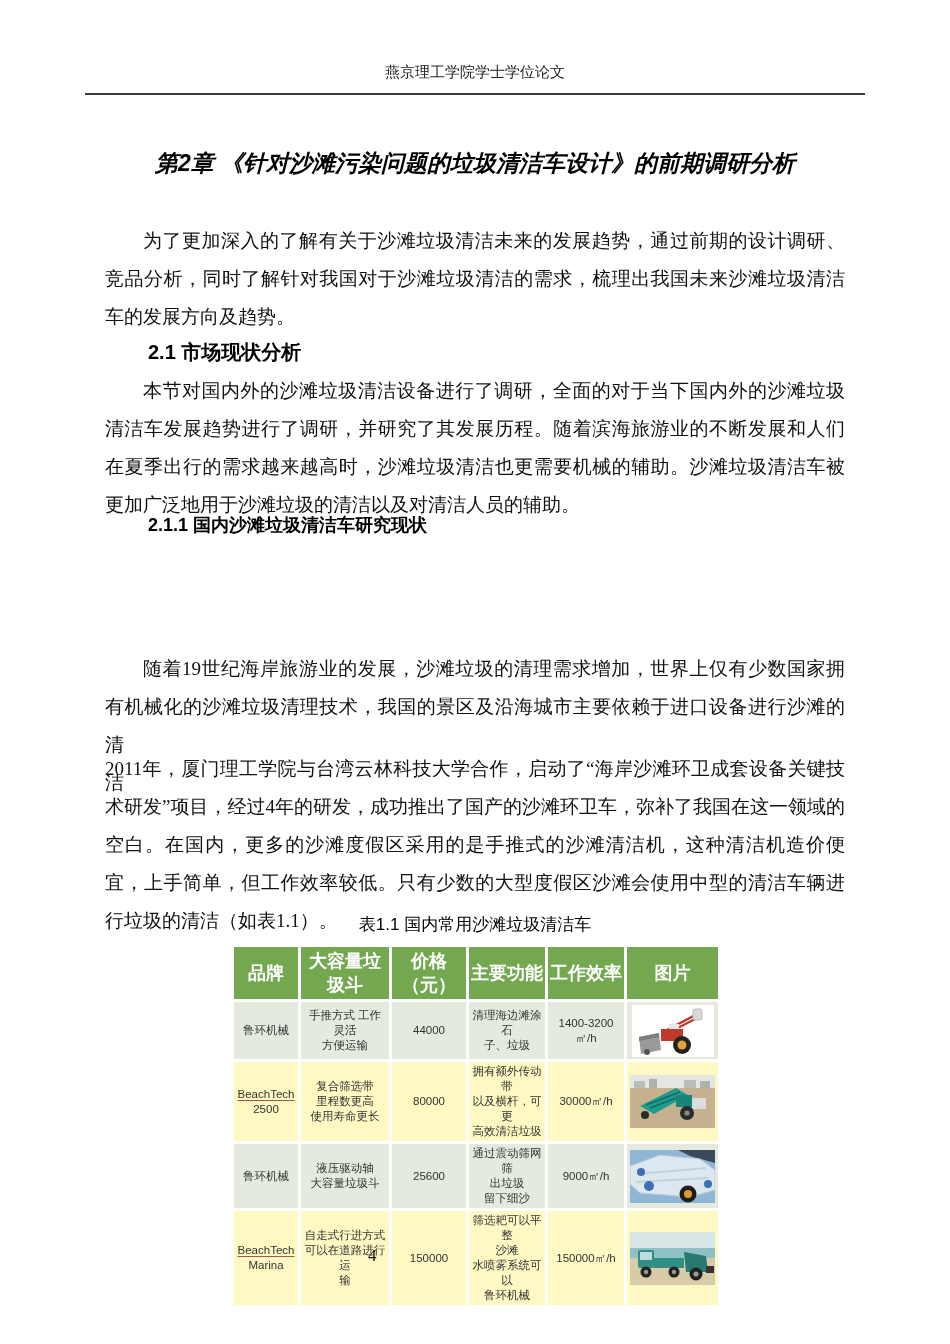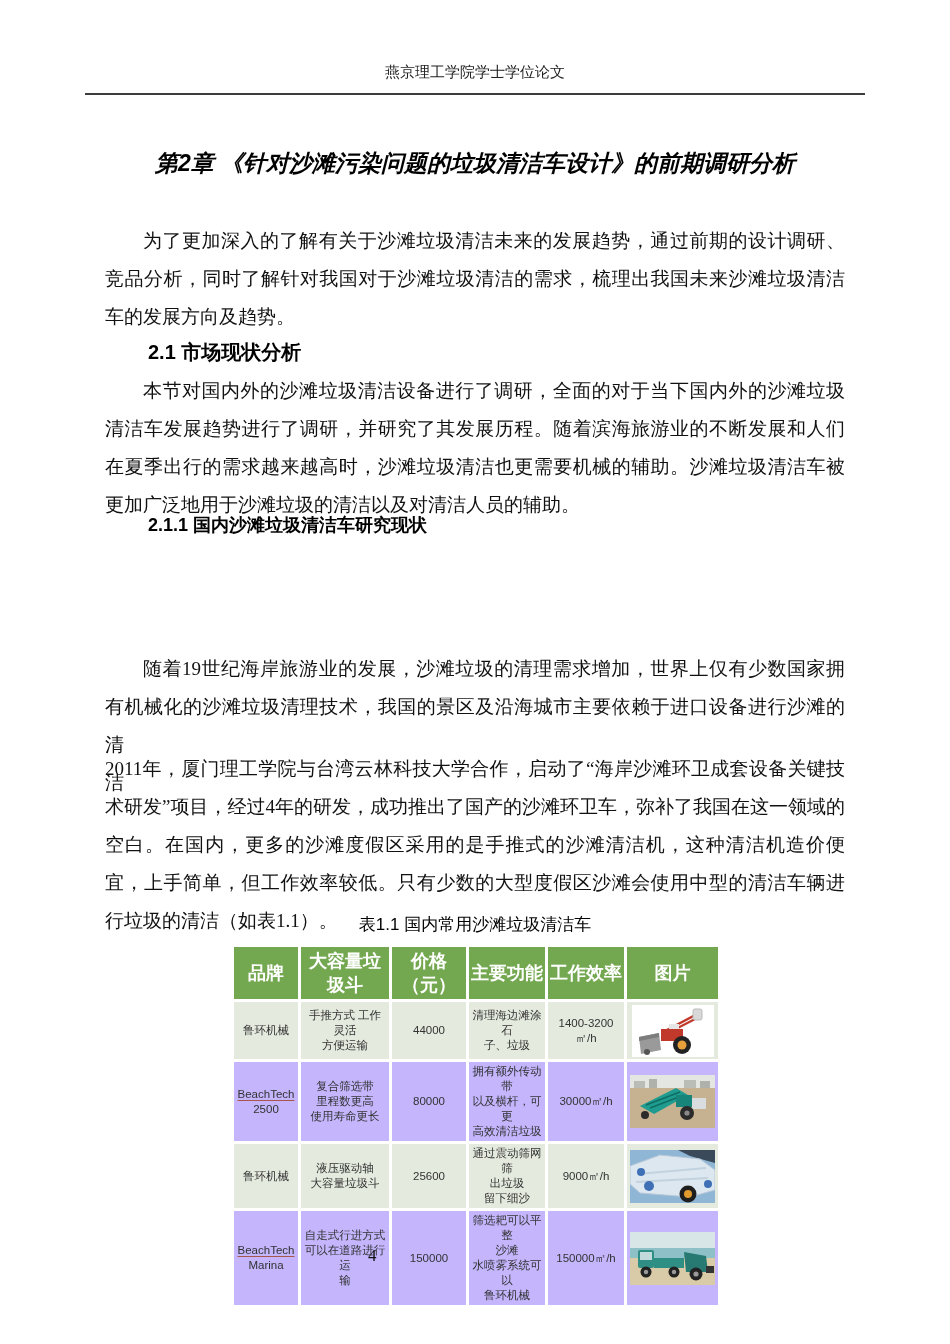--- a/index.html
+++ b/index.html
@@ -99,21 +99,21 @@
   .cmp-table td {
     height: 57px;
     text-align: center;
     vertical-align: middle;
     font-size: 11.5px;
     line-height: 15px;
     color: #333;
     padding: 2px 3px;
   }
   .cmp-table tr.row-odd  td { background: #e4eade; }
-  .cmp-table tr.row-even td { background: #c4b5fd; }
+  .cmp-table tr.row-even td { background: #fef9c3; }
   .ml { white-space: pre-line; }
   .brand-underline {
     text-decoration: underline;
     text-decoration-color: #a8564c;
     text-decoration-thickness: 1px;
     text-underline-offset: 2px;
   }
   .img-cell { padding: 1px; }
   .img-wrap { display: flex; align-items: center; justify-content: center; }
   .img-frame-white {

